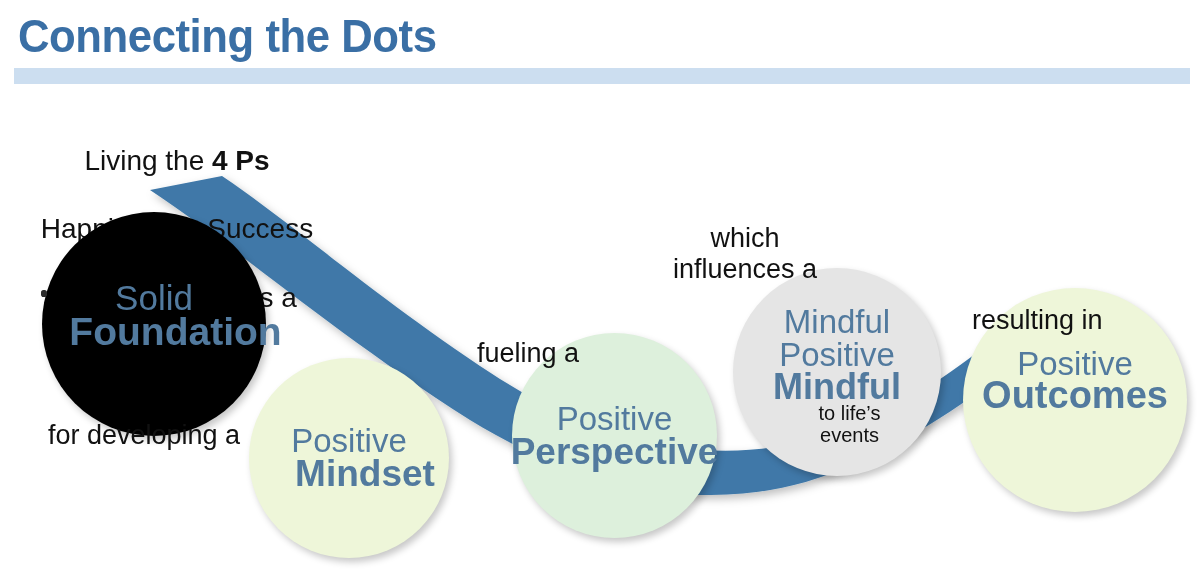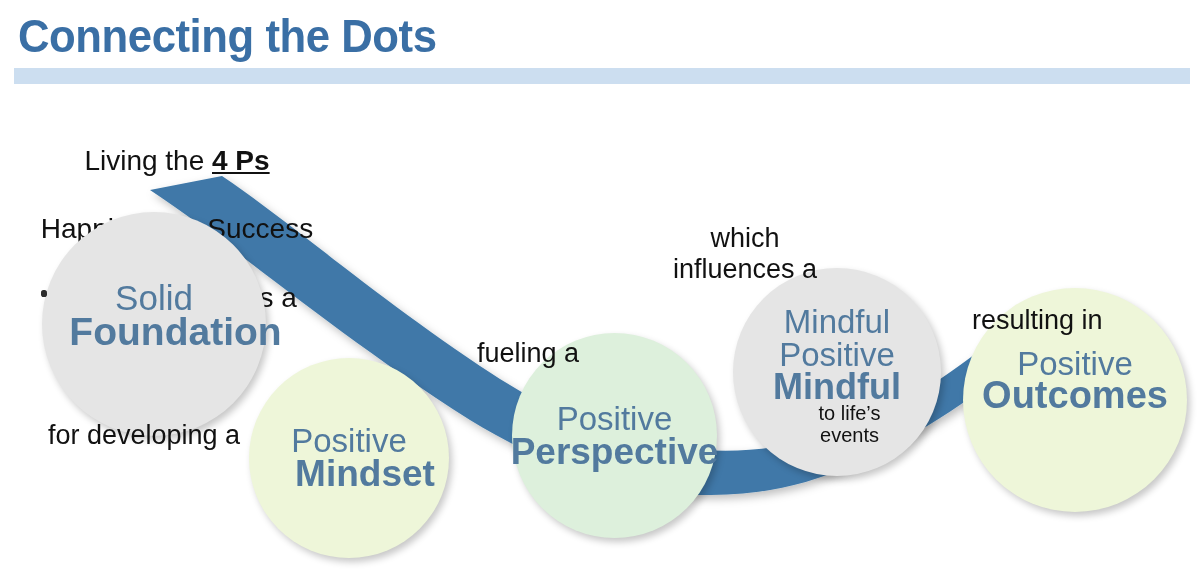--- a/index.html
+++ b/index.html
@@ -71,21 +71,21 @@
     font-weight: normal;
     display: block;
   }
   .lbl-bold {
     font-weight: bold;
     display: block;
   }
 
   
   #node-foundation  { left: 42px;  top: 212px; width: 224px; height: 224px;
-                      background: #e5e5e5; }
+                      background: #000000; }
   #node-mindset     { left: 249px; top: 358px; width: 200px; height: 200px;
                       background: #eef6d9; }
   #node-perspective { left: 512px; top: 333px; width: 205px; height: 205px;
                       background: #ddf0dc; }
   #node-response    { left: 733px; top: 268px; width: 208px; height: 208px;
                       background: #e5e5e5; }
   #node-outcomes    { left: 963px; top: 288px; width: 224px; height: 224px;
                       background: #eef6d9; }
 
   #node-foundation  .node-label { top: 46%; }
@@ -111,21 +111,21 @@
   .annot {
     position: absolute;
     color: #111111;
     font-size: 27px;
     line-height: 1.14;
     white-space: pre-line;
     text-align: center;
   }
   #annot-intro   { left: 12px;  top: 110px; width: 330px; font-size: 28px;
                    line-height: 1.22; text-align: center; }
-  #annot-intro b { font-weight: bold; text-decoration: underline; }
+  #annot-intro b { font-weight: bold; }
   #annot-developing { left: 48px;  top: 420px; text-align: left; }
   #annot-fueling    { left: 477px; top: 338px; text-align: right; }
   #annot-which      { left: 650px; top: 223px; width: 190px; }
   #annot-tolifes    { left: 792px; top: 402px; width: 115px; font-size: 20px;
                       line-height: 1.12; }
   #annot-resulting  { left: 972px; top: 305px; text-align: center; }
 
   
   #edge-dot {
     position: absolute;

